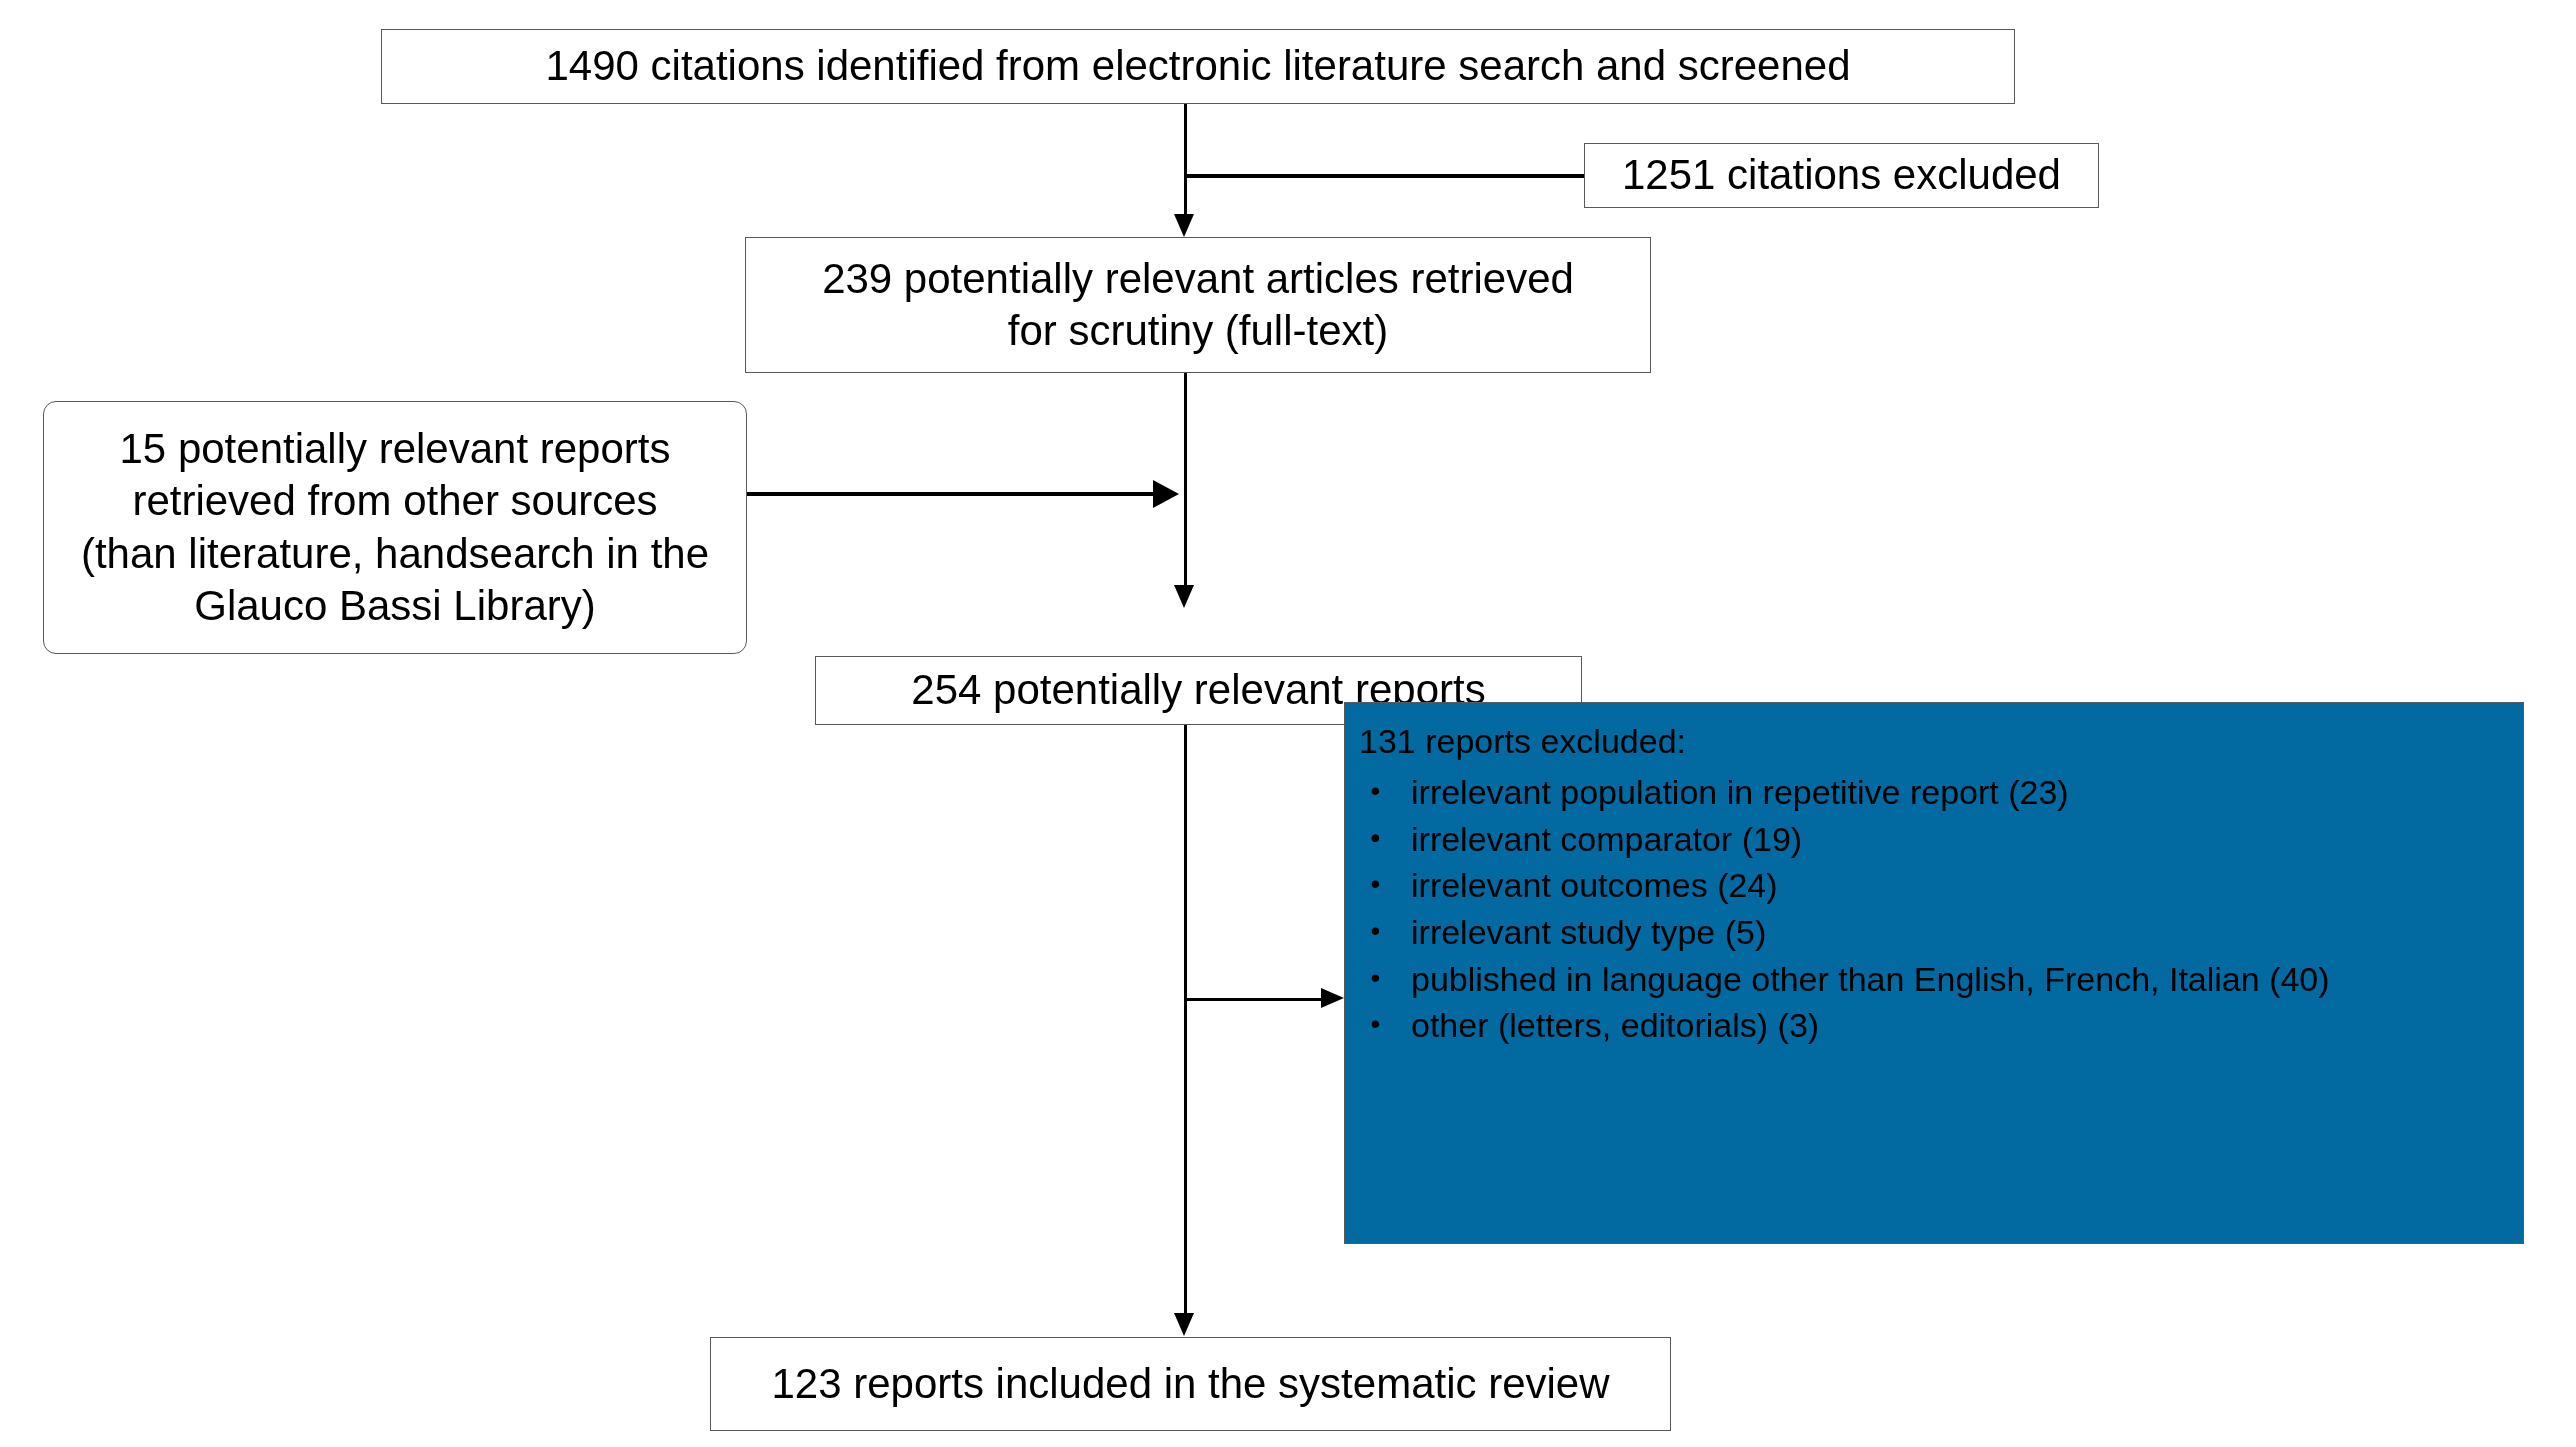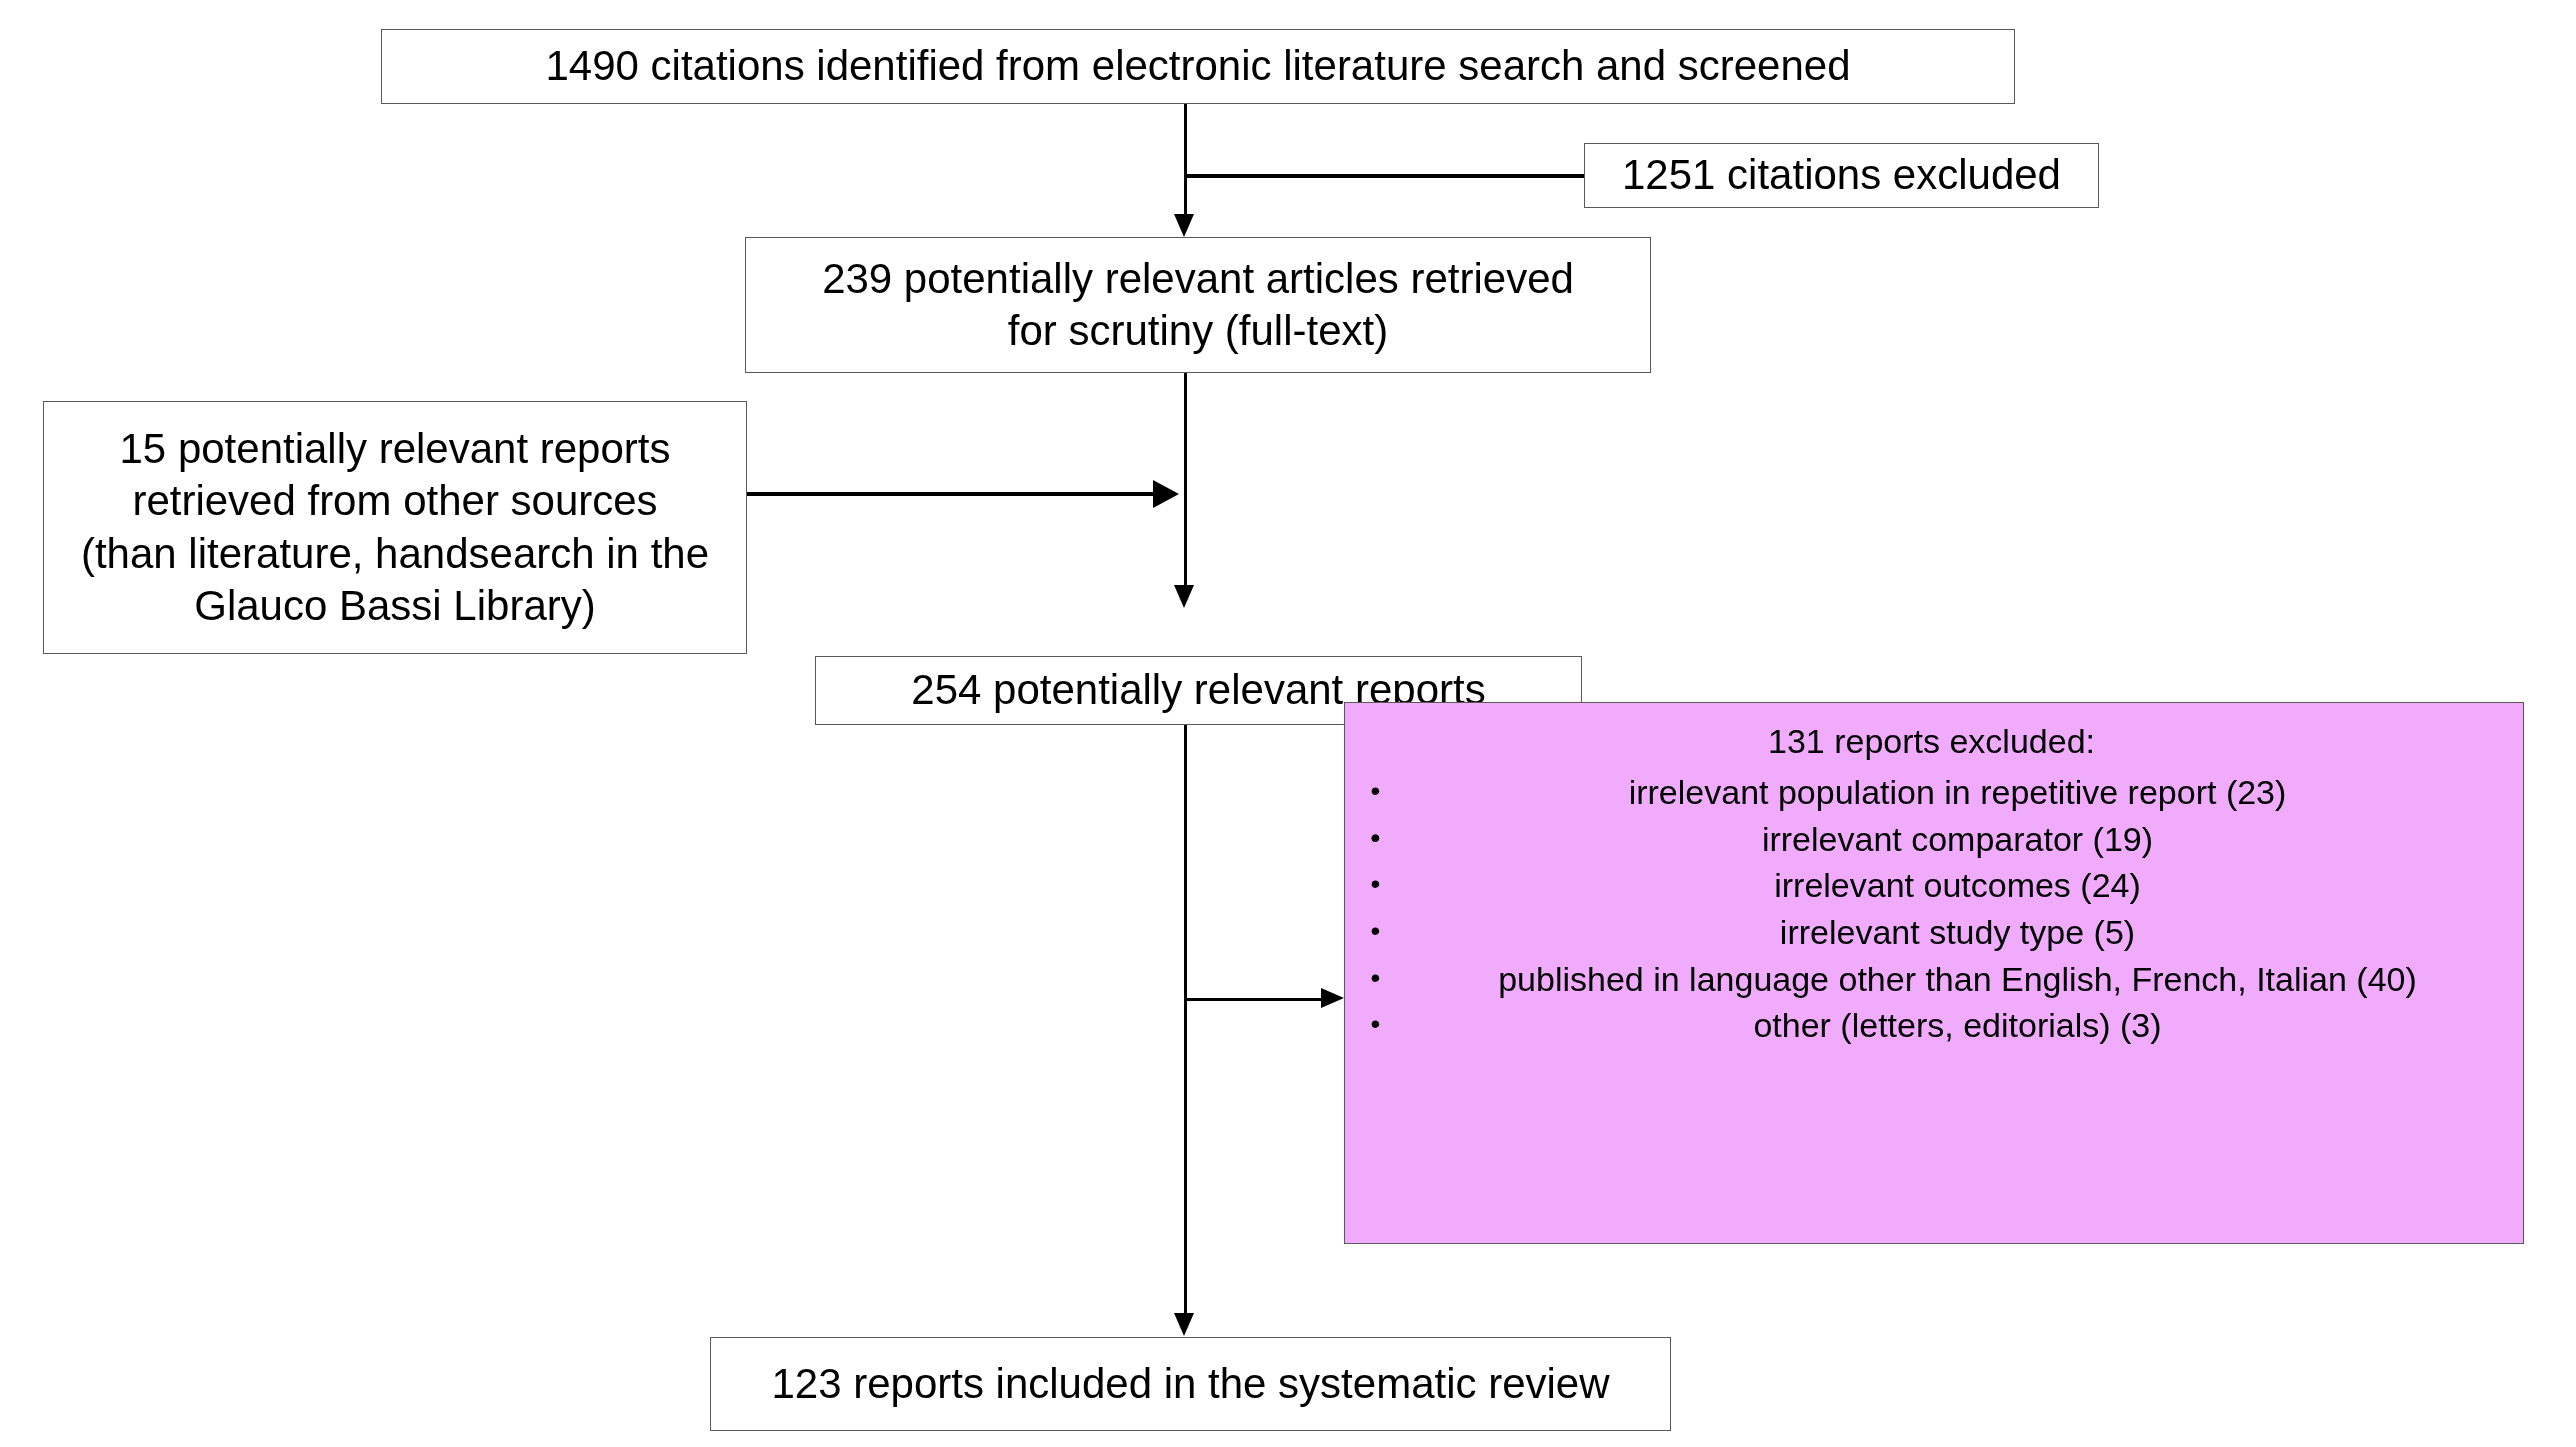--- a/index.html
+++ b/index.html
@@ -32,35 +32,35 @@
     font-size: 42px;
     padding: 3.8px 11.4px;
   }
   .box .txt { display: block; width: 100%; }
   .box .line { display: block; }
 
   
   #box-identified { left: 381px;  top: 29px;   width: 1634px; height: 75px; }
   #box-excluded-citations { left: 1584px; top: 143px; width: 515px; height: 65px; }
   #box-retrieved { left: 745px; top: 237px;  width: 906px; height: 136px; }
-  #box-other-sources { left: 43px; top: 401px; width: 704px; height: 253px; }
+  #box-other-sources { left: 43px; top: 401px; width: 704px; height: 253px; border-radius: 13px; }
   #box-relevant-reports { left: 815px; top: 610px; width: 767px; height: 69px; margin-top: 46px; }
   #box-included { left: 710px; top: 1337px; width: 961px; height: 94px; }
 
   
   #box-reasons {
     position: absolute;
     left: 1344px; top: 702px; width: 1180px; height: 542px;
     box-sizing: border-box;
-    background: #f0abfc;
+    background: #0369a1;
     border: 1.9px solid #595959;
     padding: 16.4px 19px 6.3px 14px;
     font-size: 34px;
     line-height: 1.30;
-    text-align: center;
+    text-align: left;
   }
   #box-reasons .heading { display: block; margin: 0 0 6.3px 0; }
   #box-reasons ul {
     list-style: none;
     margin: 0;
     padding: 0;
   }
   #box-reasons li {
     position: relative;
     padding-left: 52px;

